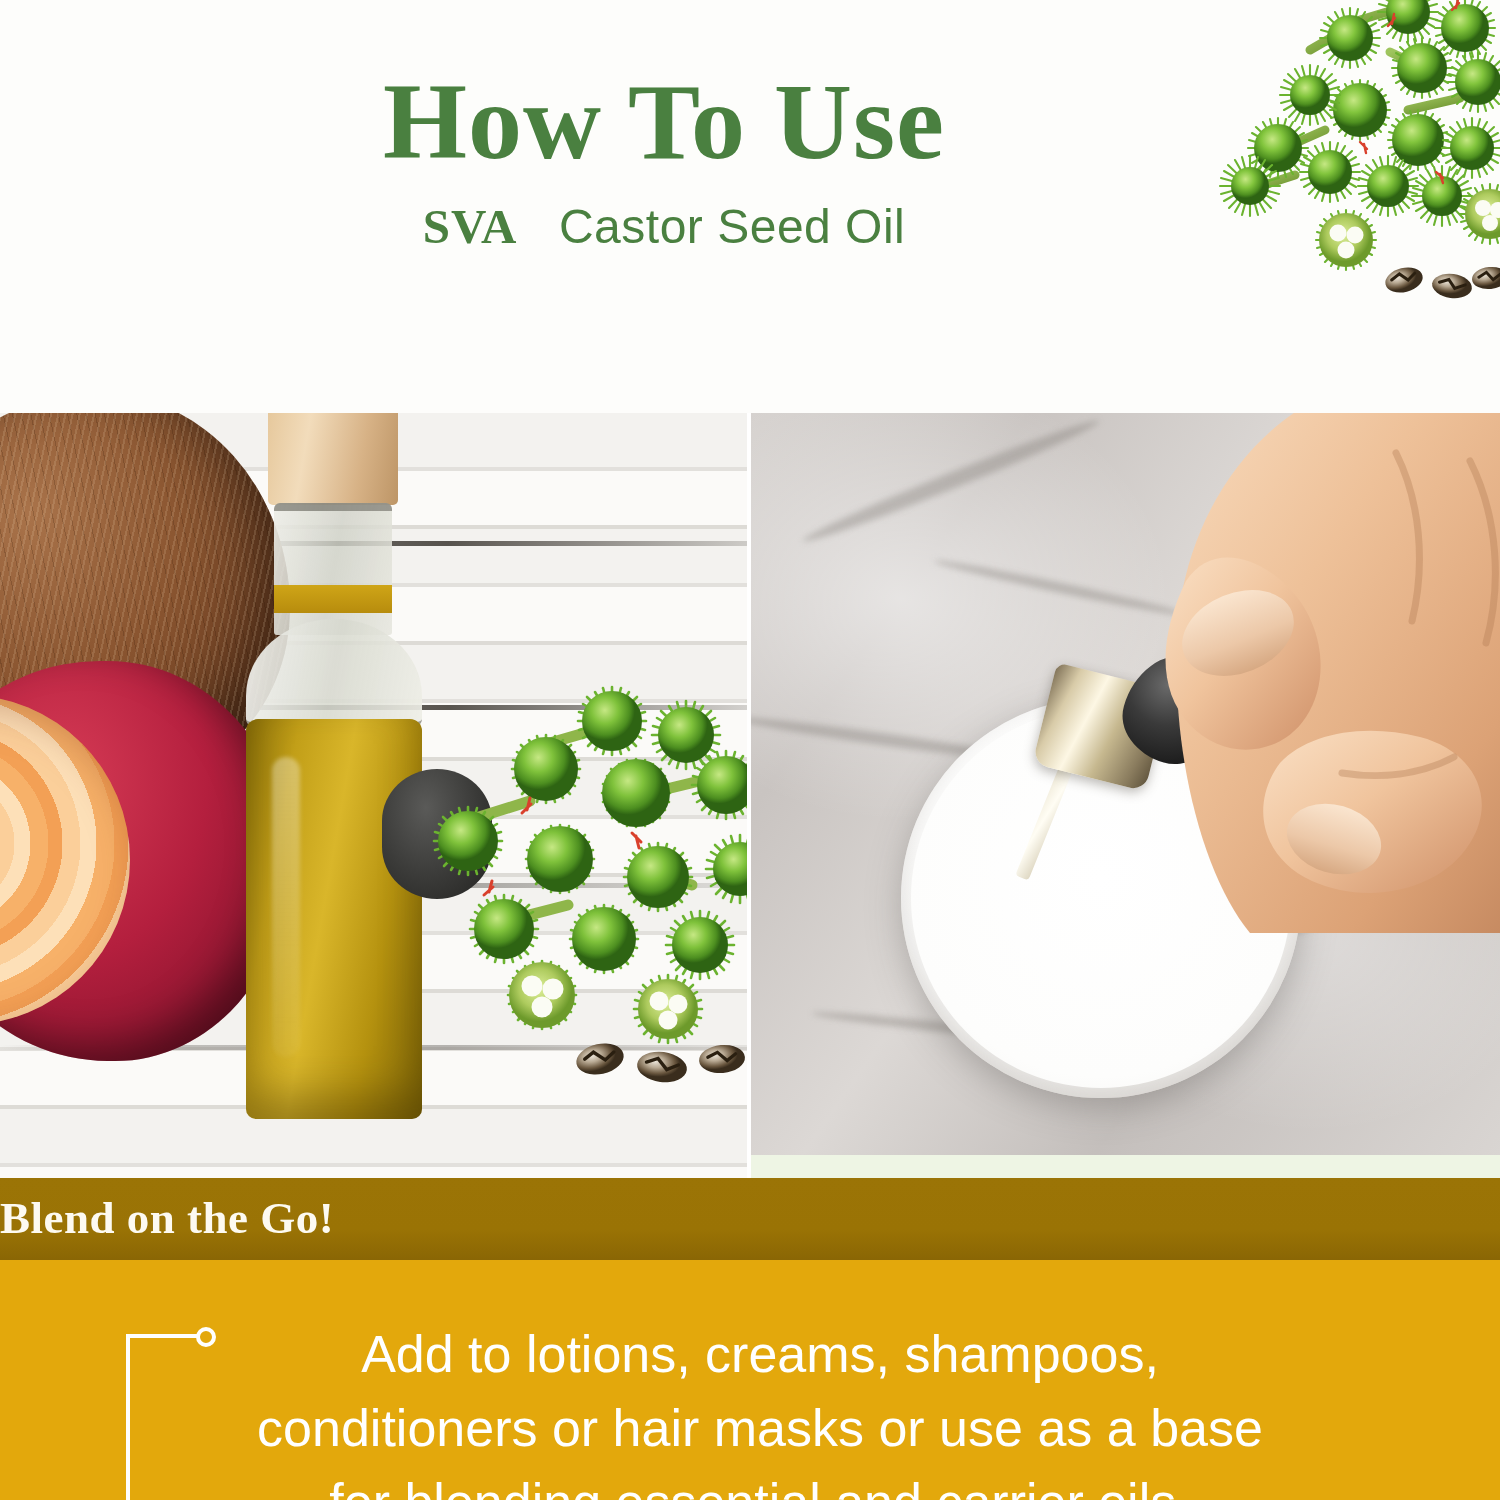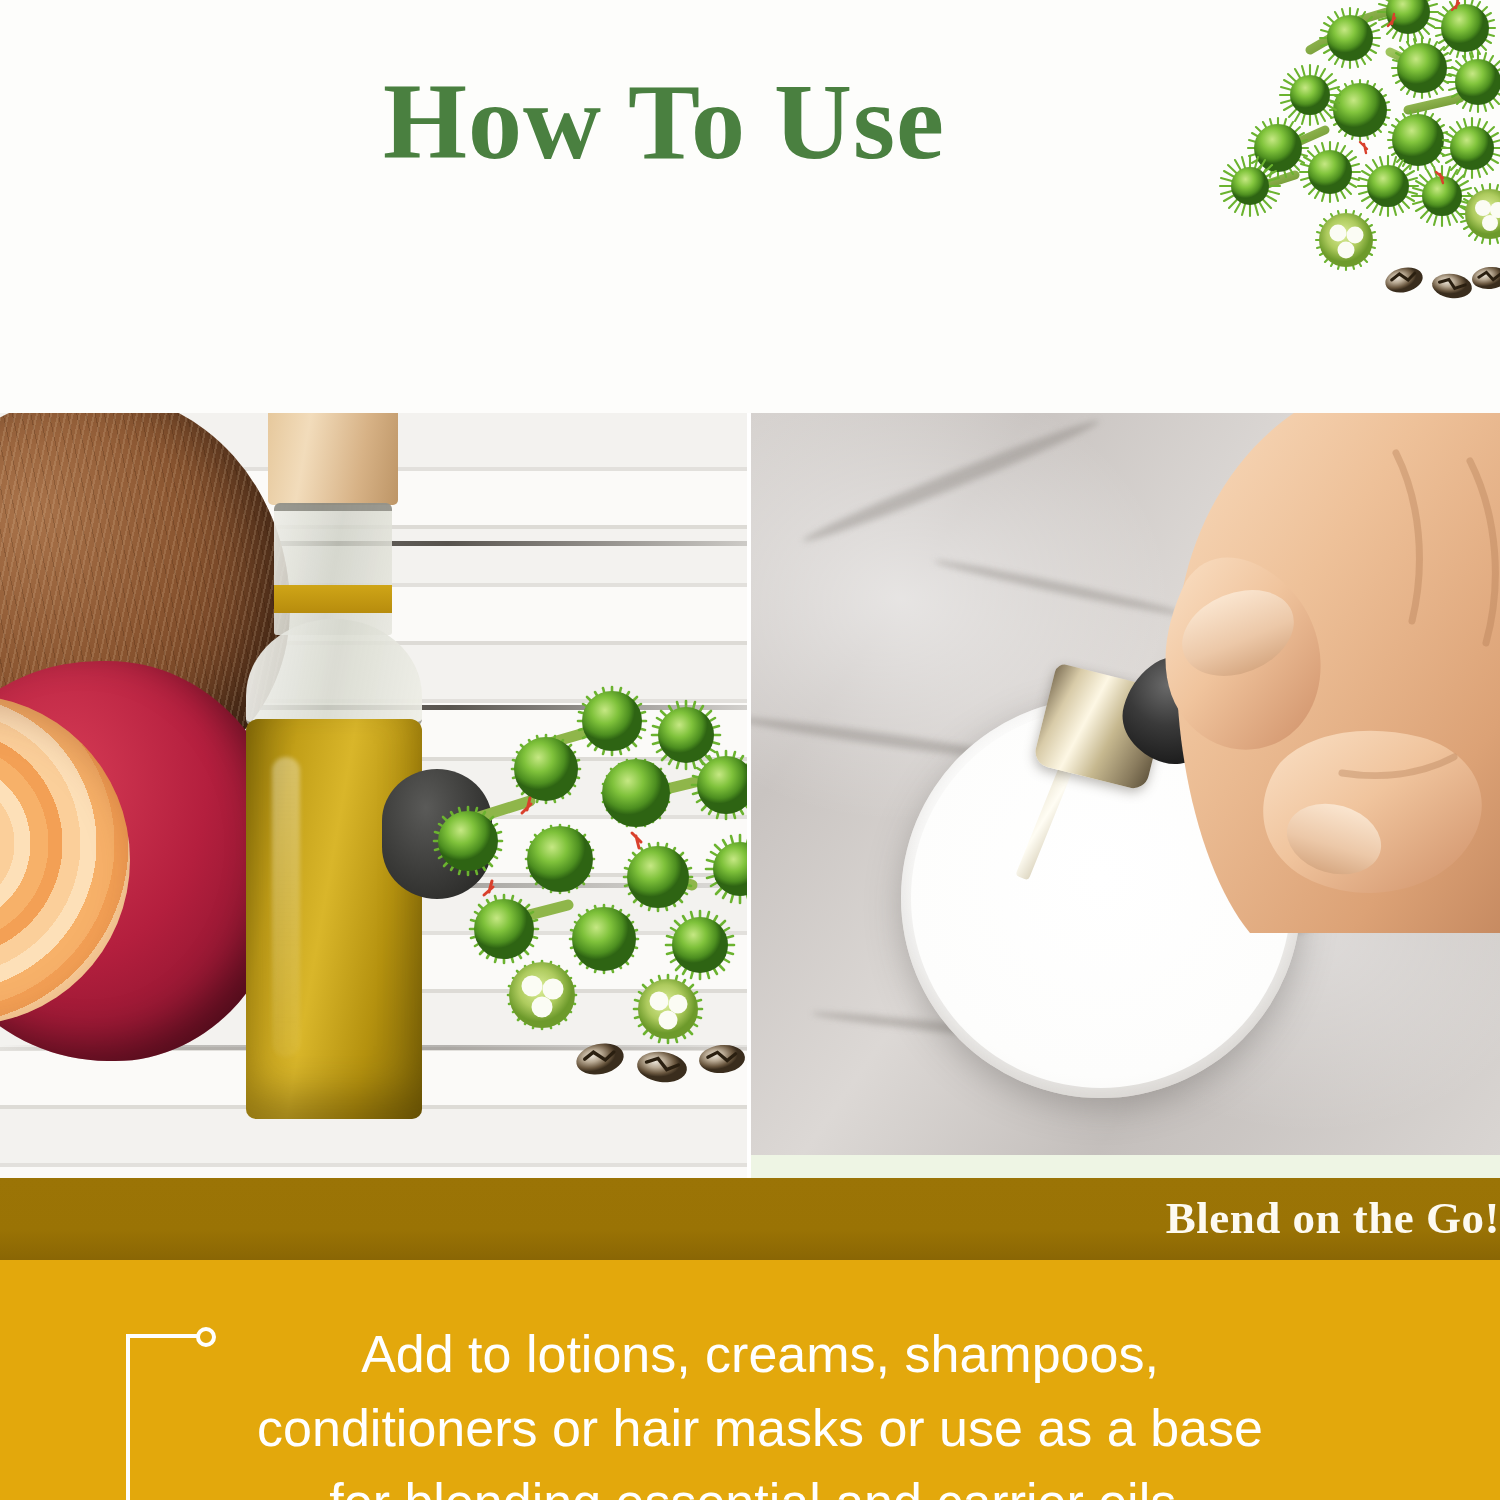--- a/index.html
+++ b/index.html
@@ -217,21 +217,21 @@
     position:absolute; left:751px; top:1155px; width:749px; height:25px;
     background:#eef5e4;
   }
 
   
   .band-dark {
     position:absolute; left:0; top:1178px; width:1500px; height:82px;
     background:linear-gradient(180deg,#9b7406 0%, #9a7305 62%, #8a6604 100%);
   }
   .band-dark-title {
-    position:absolute; left:0; top:1192px; width:1500px; text-align:right;
+    position:absolute; left:0; top:1192px; width:1500px; text-align:left;
     font-family:"Liberation Serif", serif;
     font-weight:700;
     font-size:45px;
     letter-spacing:0.5px;
     color:#fdfaf1;
   }
   .band-bright {
     position:absolute; left:0; top:1260px; width:1500px; height:240px;
     background:#e3a80c;
   }
@@ -259,20 +259,25 @@
     background:#ffffff;
   }
 </style>
 </head>
 <body>
 
 <div class="header">
 
   <div class="title-block">
     <div class="main-title">How To Use</div>
+    <div class="sub-title">
+      <span class="sub-brand">SVA</span>
+      &nbsp;
+      <span class="sub-product">Castor Seed Oil</span>
+    </div>
   </div>
 
   <svg class="plant-art" viewBox="0 0 340 330">
     <defs>
       <radialGradient id="podg" cx="38%" cy="32%">
         <stop offset="0%" stop-color="#c6e884"></stop>
         <stop offset="45%" stop-color="#82c53d"></stop>
         <stop offset="82%" stop-color="#4f9120"></stop>
         <stop offset="100%" stop-color="#2e6413"></stop>
       </radialGradient>

